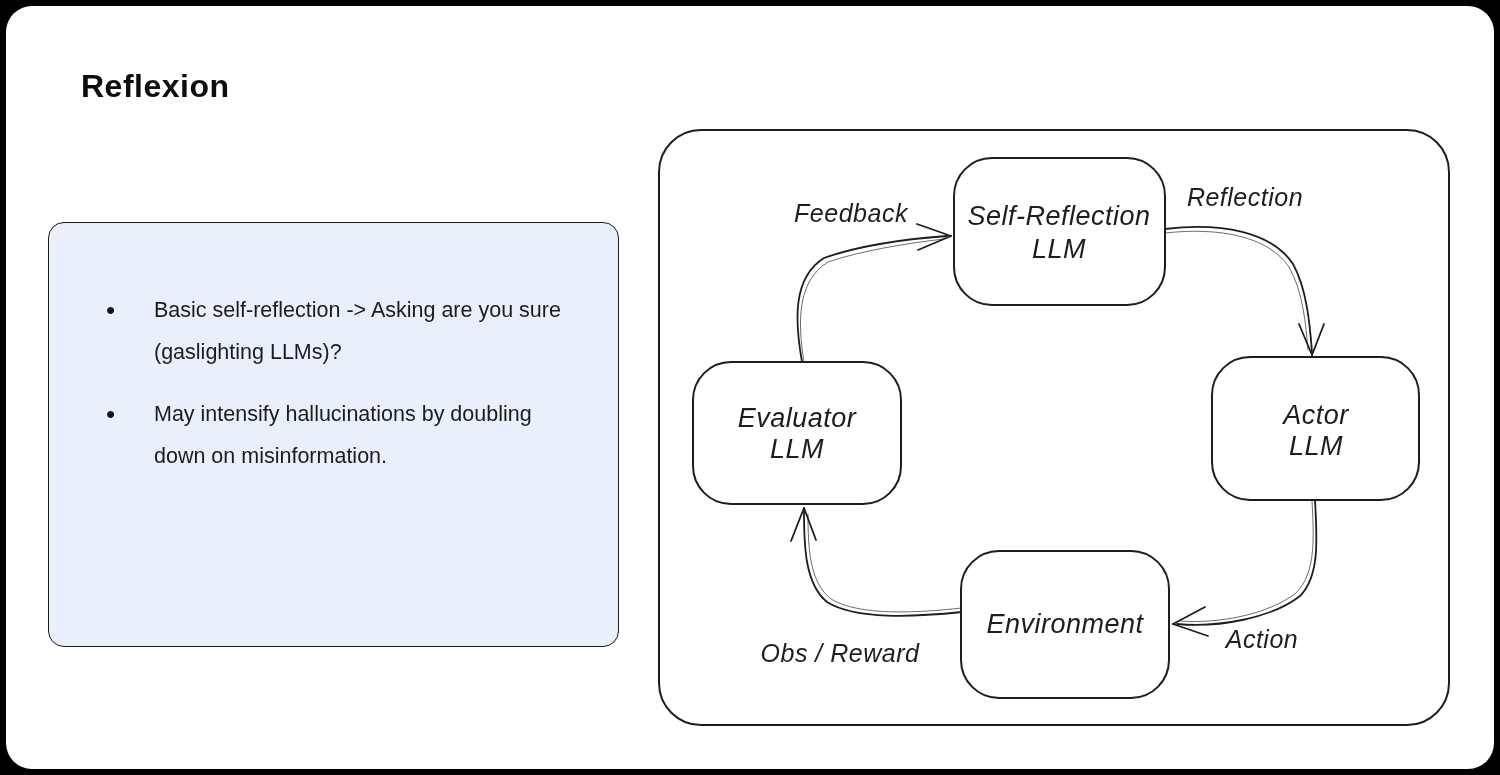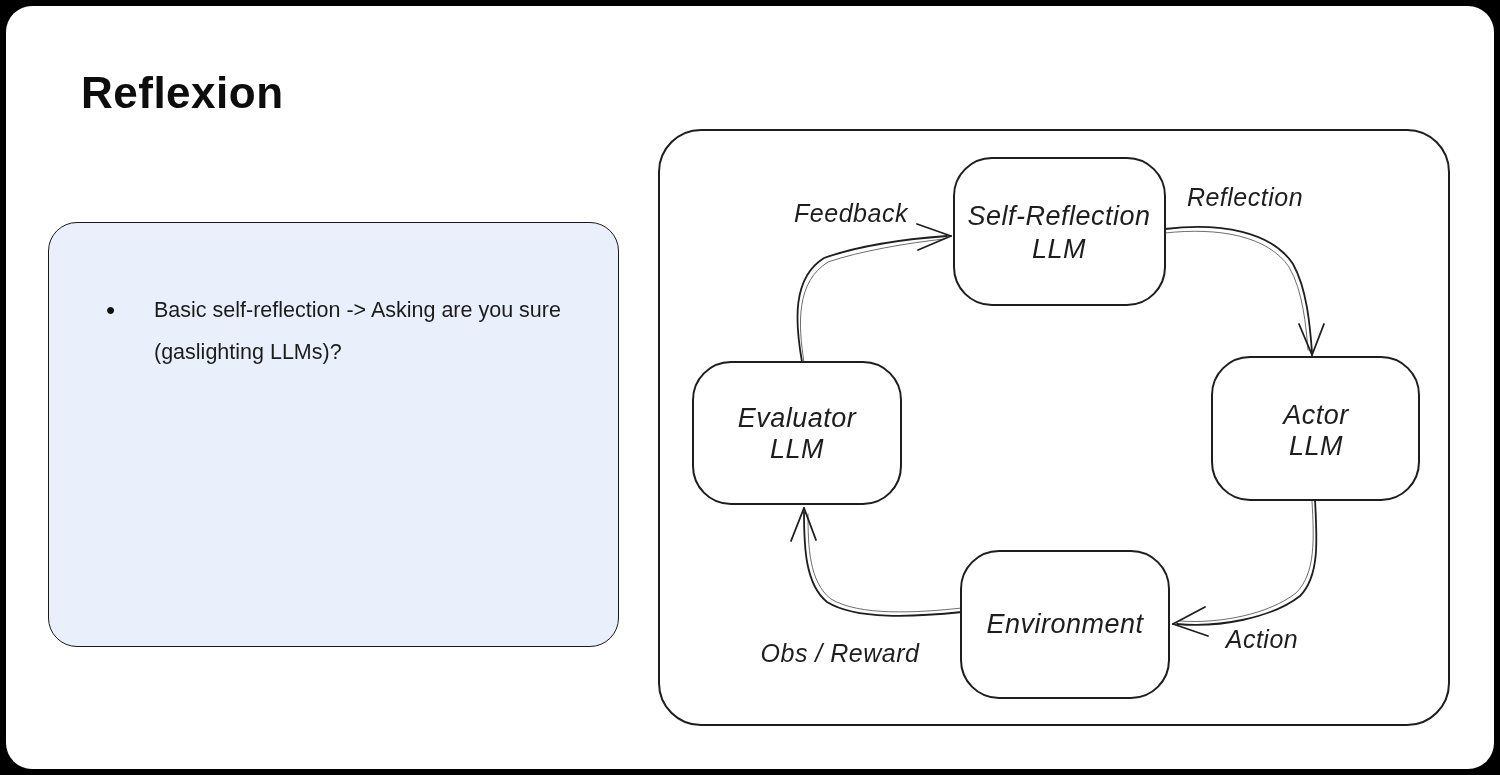--- a/index.html
+++ b/index.html
@@ -17,32 +17,32 @@
   }
   .slide {
     position: absolute;
     left: 6px; top: 6px; right: 6px; bottom: 6px;
     background: #ffffff;
     border-radius: 26px;
   }
   .slide-title {
     position: absolute;
     left: 75px; top: 62px;
-    font-size: 44px;
+    font-size: 32px;
     font-weight: 700;
     letter-spacing: 0.5px;
     color: #0d0d0d;
   }
   .notes-card {
     position: absolute;
     left: 42px; top: 216px;
     width: 571px; height: 425px;
     background: #e9effb;
     border: 1.6px solid #1a1a1a;
-    border-radius: 29px;
+    border-radius: 16px;
     padding: 66px 40px 0 57px;
   }
   .bullet-list { list-style: none; }
   .bullet-item {
     display: flex;
     align-items: flex-start;
     margin-bottom: 20px;
   }
   .bullet-marker {
     width: 48px;
@@ -105,20 +105,24 @@
   <div class="slide">
 
     <h1 class="slide-title">Reflexion</h1>
 
     <div class="notes-card">
       <ul class="bullet-list">
         <li class="bullet-item">
           <span class="bullet-marker"></span>
           <span class="bullet-text">Basic self-reflection -&gt; Asking are you sure (gaslighting LLMs)?</span>
         </li>
+        <li class="bullet-item">
+          <span class="bullet-marker"></span>
+          <span class="bullet-text">May intensify hallucinations by doubling down on misinformation.</span>
+        </li>
       </ul>
     </div>
 
     <svg class="diagram" viewBox="0 0 1500 775" xmlns="http://www.w3.org/2000/svg">
 
       <rect class="shape" x="653" y="124" width="790" height="595" rx="42"></rect>
 
       <g>
         <path class="edge-path" d="M 796 356 C 789 316 786 272 818 252 C 852 240 900 233 941 230"></path>
         <path class="edge-sketch" d="M 798 356 C 792 318 790 276 822 256 C 854 245 902 237 938 233"></path>

